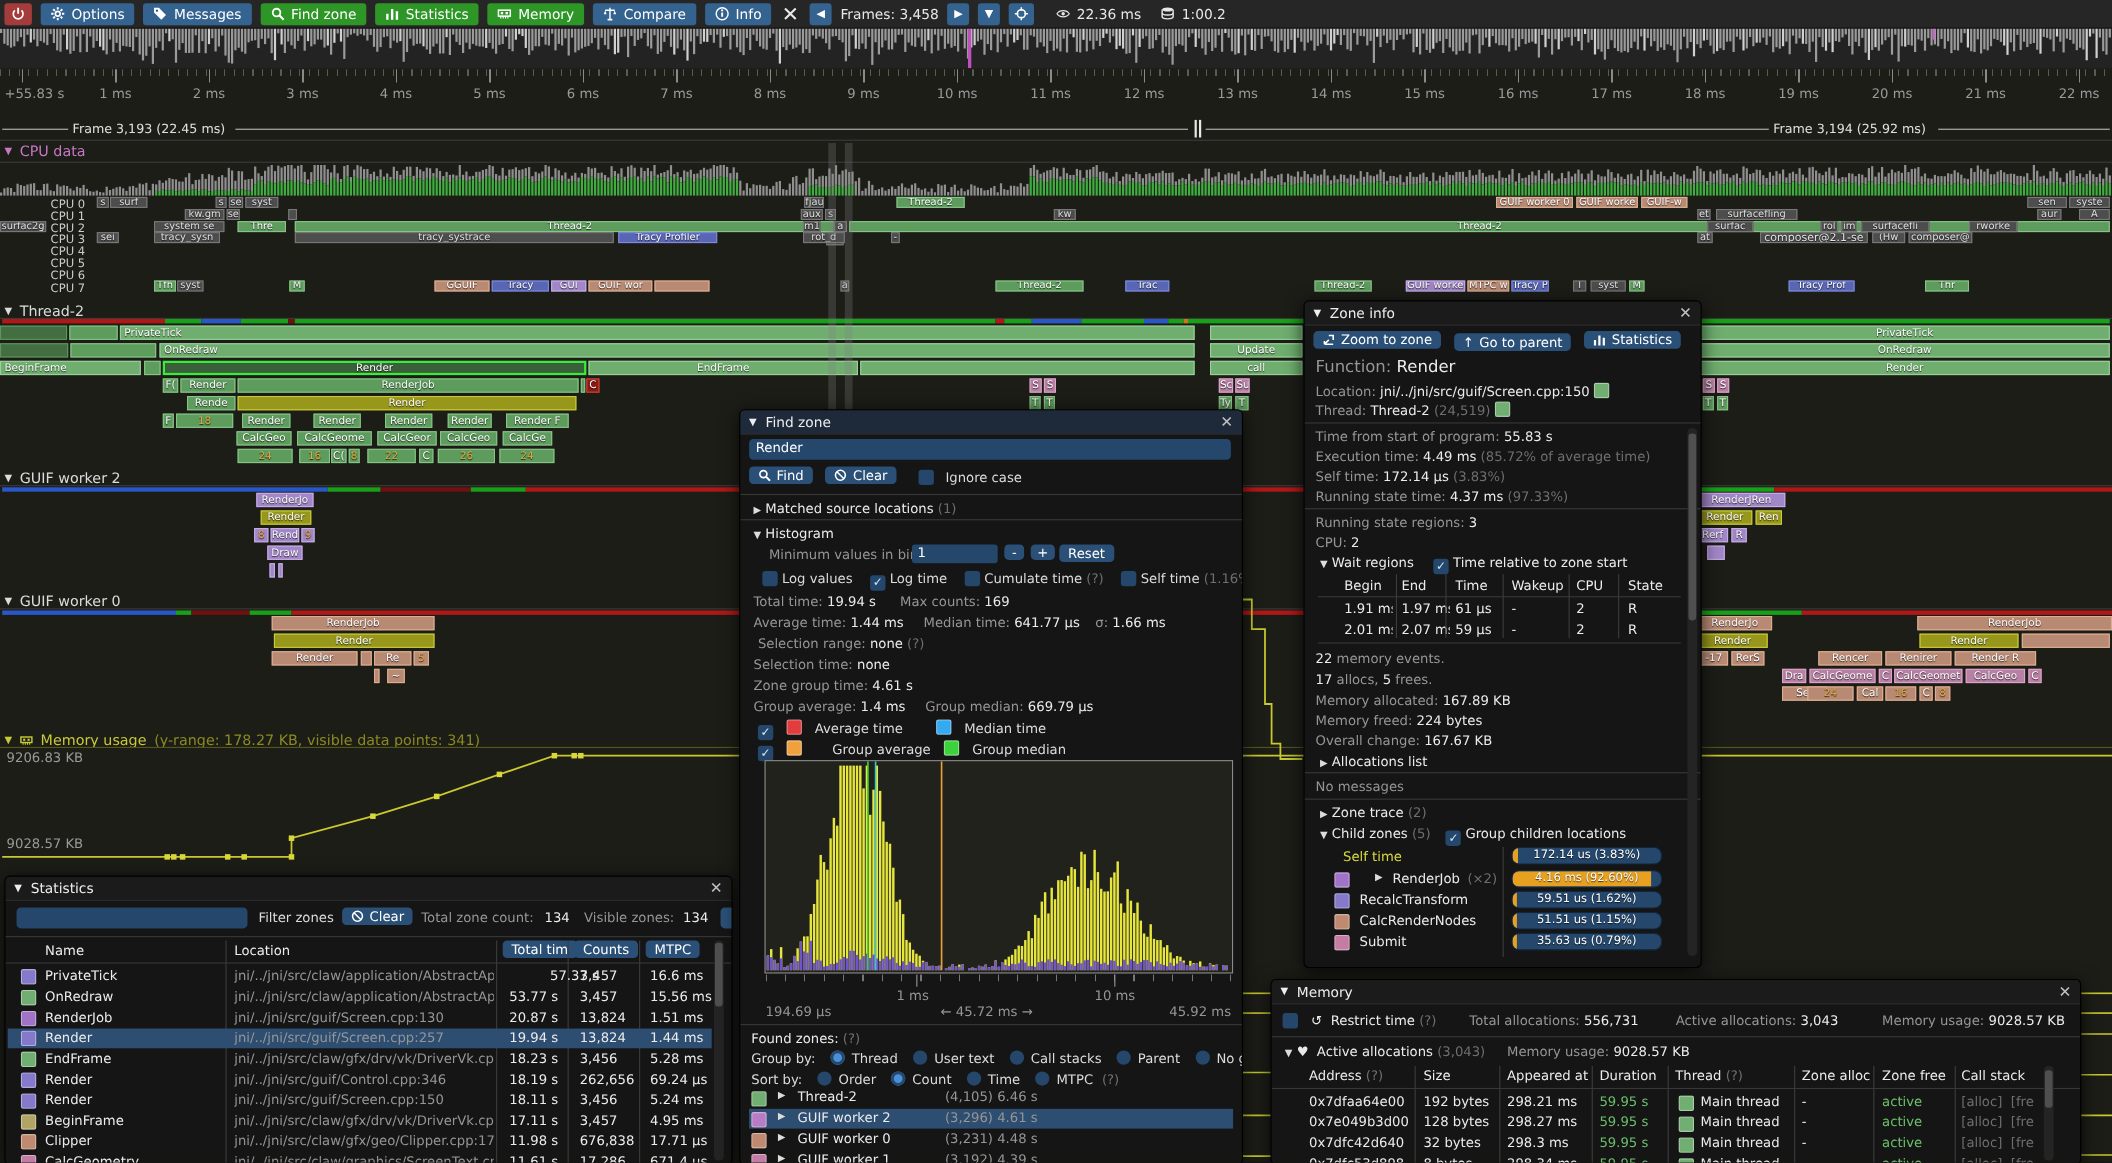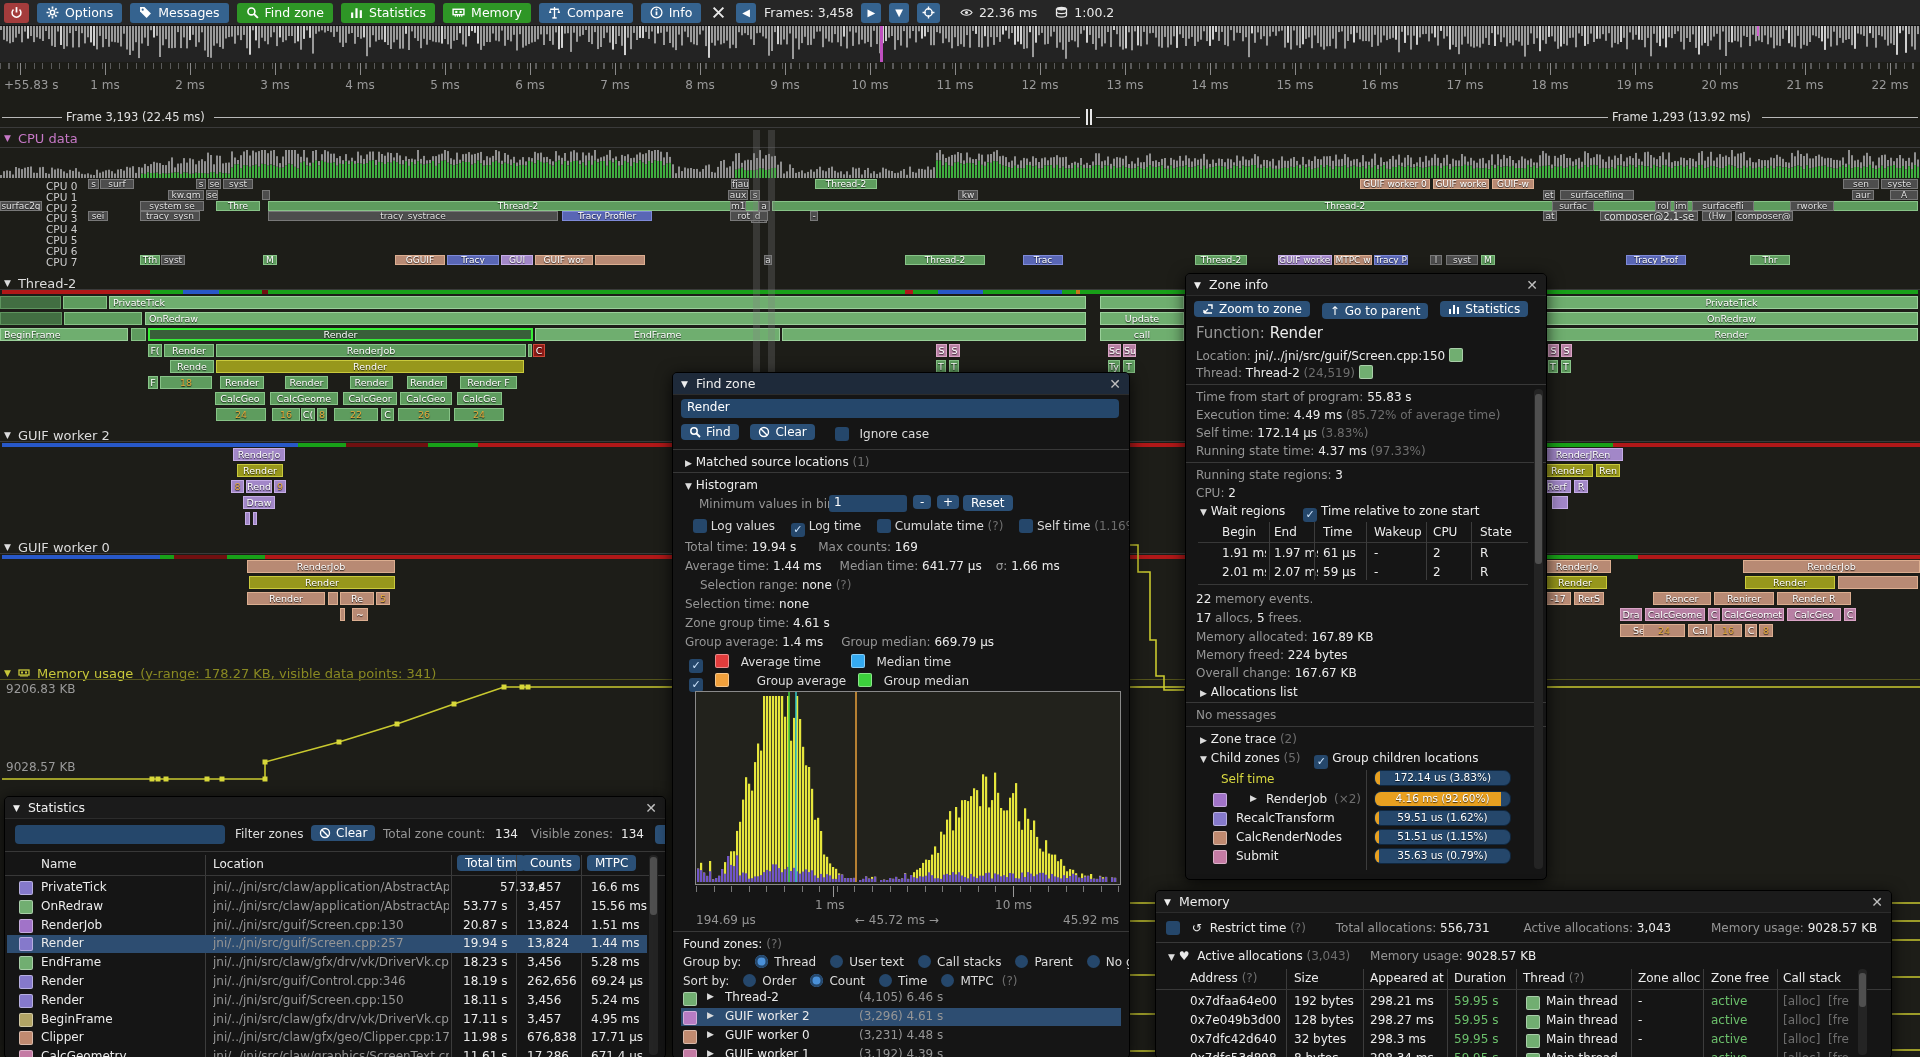--- a/index.html
+++ b/index.html
@@ -856,21 +856,21 @@
       <div class="rlabel" style="left: 1775px;">21 ms</div>
       <div class="rlabel" style="left: 1860px;">22 ms</div>
     </div>
 
   <div class="frline" style="left:2px;width:60px"></div>
   <div class="frlabel" style="left:66px">Frame 3,193 (22.45 ms)</div>
   <div class="frline" style="left:214px;width:866px"></div>
   <div class="frsplit" style="left:1086px"></div>
   <div class="frsplit" style="left:1090px"></div>
   <div class="frline" style="left:1096px;width:512px"></div>
-  <div class="frlabel" style="left:1612px">Frame 1,293 (13.92 ms)</div>
+  <div class="frlabel" style="left:1612px">Frame 3,194 (25.92 ms)</div>
   <div class="frline" style="left:1762px;width:156px"></div>
   <div class="hr" style="top:127px"></div>
 
   <div class="sect-head" style="top:131px;color:#c678c6">
     <span class="tri">▼</span>
     <span>CPU data</span>
     </div>
   <div class="hr" style="top:147px"></div>
   <svg id="cpu-usage" class="abs" style="left:0;top:150px" width="1920" height="28">
       <rect x="0" y="25.0" width="2" height="3.0" fill="#8f8f8f"></rect>
@@ -2464,21 +2464,21 @@
       <span class="pill abs" style="left:264px;top:-2px">Reset</span>
     </div>
     <div class="row" style="left:20px;top:146px">
       <span class="cb"></span>&nbsp;<span>Log values</span>
       <span class="cb on" style="margin-left:12px"></span>&nbsp;<span>Log time</span>
       <span class="cb" style="margin-left:12px"></span>&nbsp;<span>Cumulate time</span>&nbsp;<span class="dim">(?)</span>
       <span class="cb" style="margin-left:12px"></span>&nbsp;<span>Self time</span>&nbsp;<span class="dim">(1.16%)</span>
     </div>
     <div class="row" style="left:12px;top:167px"><span class="lbl">Total time:</span> <span class="val">19.94 s</span><span class="lbl" style="margin-left:22px">Max counts:</span> <span class="val">169</span></div>
     <div class="row" style="left:12px;top:186px"><span class="lbl">Average time:</span> <span class="val">1.44 ms</span><span class="lbl" style="margin-left:18px">Median time:</span> <span class="val">641.77 µs</span><span class="lbl" style="margin-left:14px">σ:</span> <span class="val">1.66 ms</span></div>
-    <div class="row" style="left:27px;top:205px"><span class="lbl">Selection range:</span> <span class="val">none</span> <span class="dim">(?)</span></div>
+    <div class="row" style="left:16px;top:205px"><span class="lbl">Selection range:</span> <span class="val">none</span> <span class="dim">(?)</span></div>
     <div class="row" style="left:12px;top:224px"><span class="lbl">Selection time:</span> <span class="val">none</span></div>
     <div class="row" style="left:12px;top:243px"><span class="lbl">Zone group time:</span> <span class="val">4.61 s</span></div>
     <div class="row" style="left:12px;top:262px"><span class="lbl">Group average:</span> <span class="val">1.4 ms</span><span class="lbl" style="margin-left:18px">Group median:</span> <span class="val">669.79 µs</span></div>
     <div class="row" style="left:16px;top:281px">
       <span class="cb on"></span>
       <span class="sw" style="background:#e23c3c;margin-left:8px"></span>
       <span style="margin-left:8px">Average time</span>
       <span class="sw" style="background:#35aaf0;margin-left:26px"></span>
       <span style="margin-left:8px">Median time</span></div>
     <div class="row" style="left:16px;top:300px">

